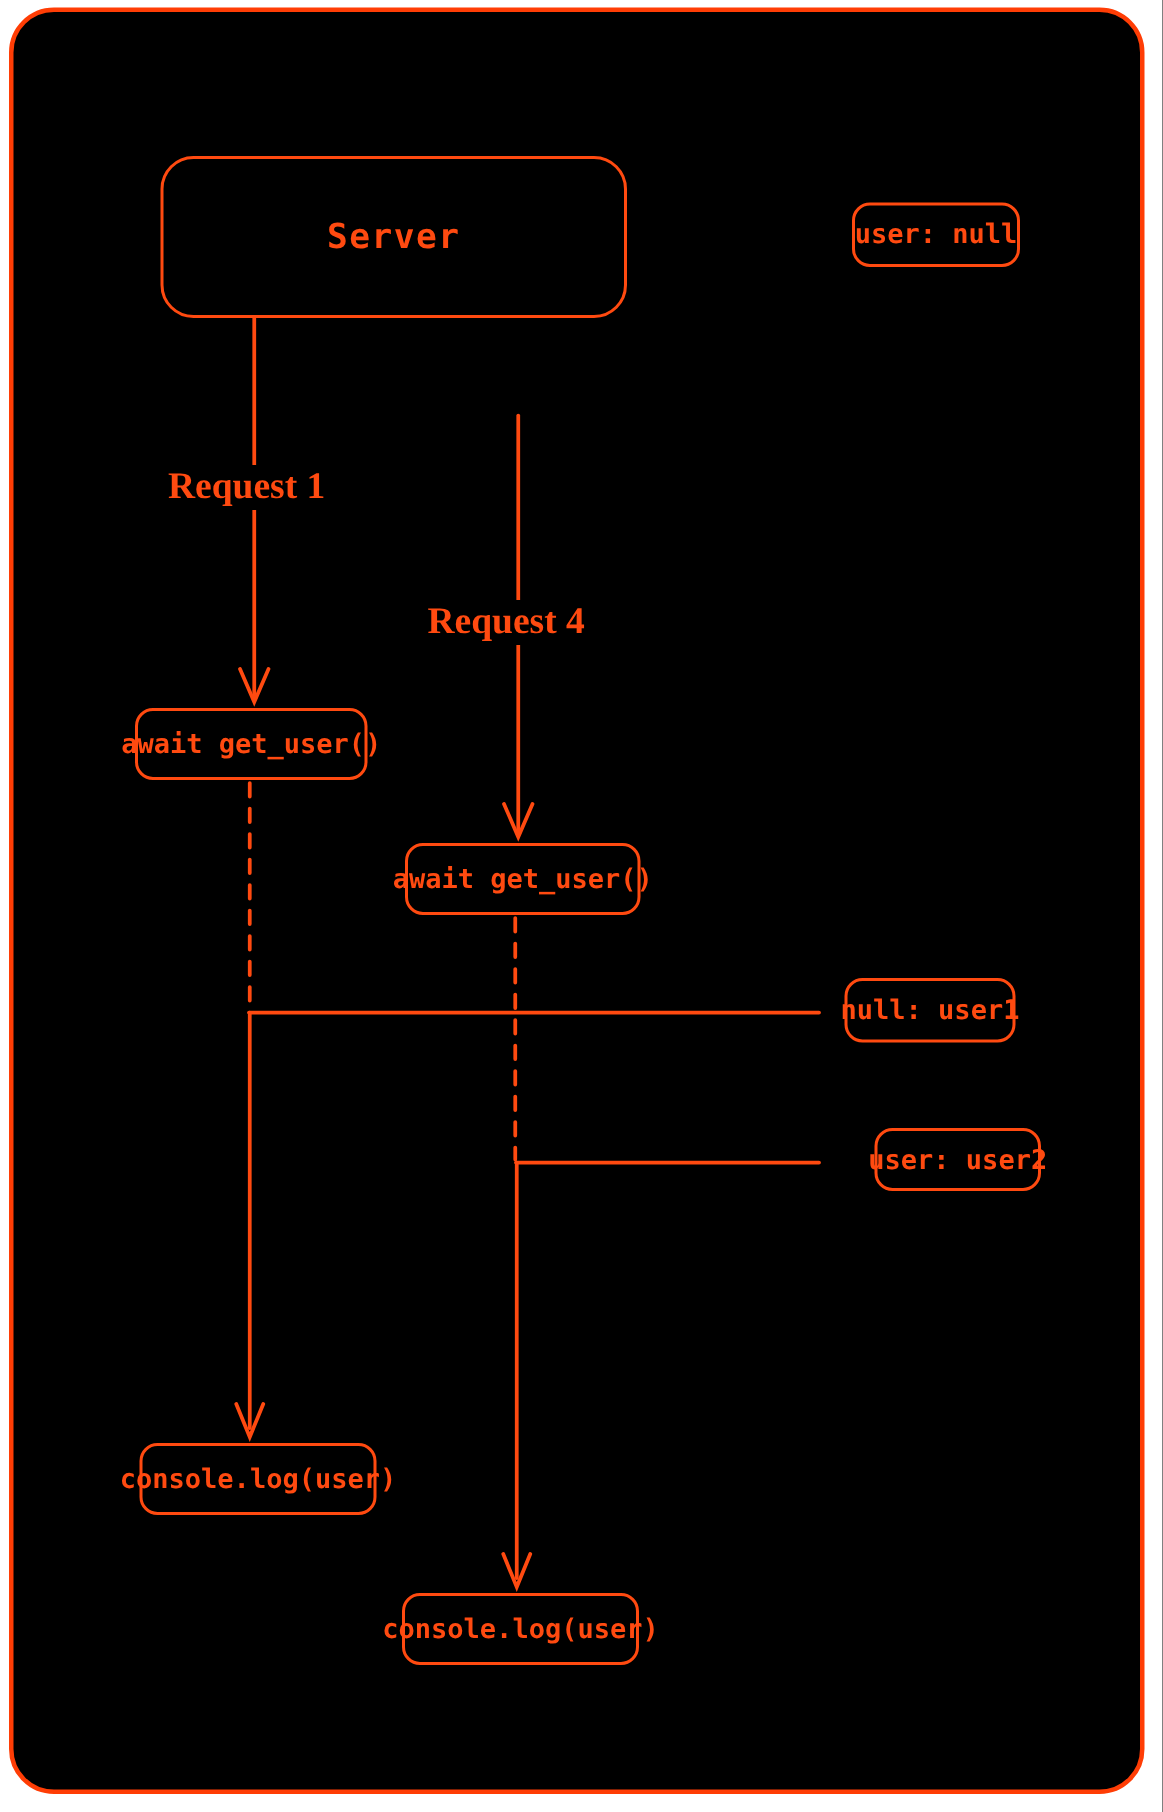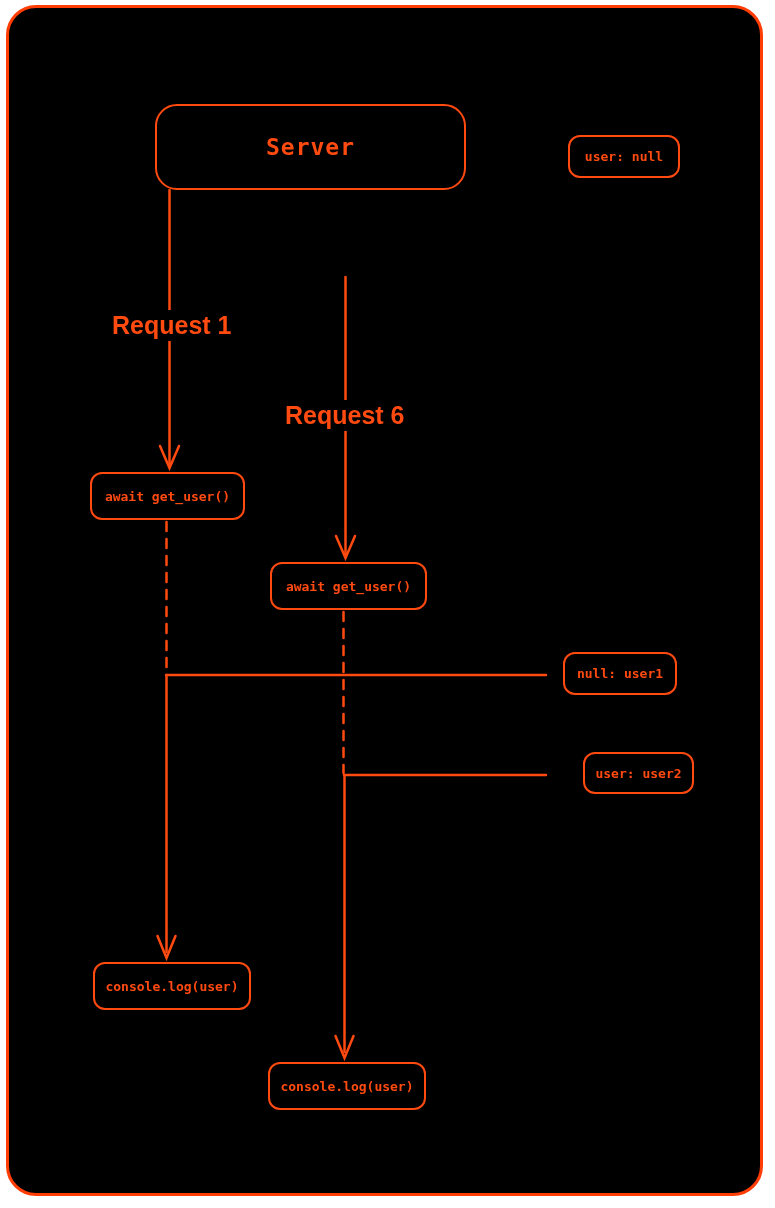--- a/index.html
+++ b/index.html
@@ -29,41 +29,41 @@
     width:775px;height:1208px;
   }
   .node{
     position:absolute;
     display:flex;align-items:center;justify-content:center;
     background:var(--canvas);
     border:2px solid var(--accent);
     border-radius:12px;
     color:var(--accent);
     font-weight:700;
-    font-size:13px;
+    font-size:18px;
     white-space:nowrap;
   }
   .node.server{
     border-radius:22px;
     border-width:2.5px;
     font-size:23px;
     letter-spacing:1px;
   }
   .edge-label{
     position:absolute;
     color:var(--accent);
     background:var(--canvas);
-    font-family:Liberation Sans, sans-serif;
+    font-family:Liberation Serif, serif;
     font-weight:700;
     font-size:25px;
     padding:1px 4px;
     white-space:nowrap;
   }
   
-  .n-server   {left:107px;top:104px;width:311px;height:86px;margin-left:48px;}
+  .n-server   {left:107px;top:104px;width:311px;height:108px;}
   .n-usernull {left:568px;top:135px;width:112px;height:43px;}
   .n-await1   {left:90px; top:472px;width:155px;height:48px;}
   .n-await2   {left:270px;top:562px;width:157px;height:48px;}
   .n-user1    {left:563px;top:652px;width:114px;height:43px;}
   .n-user2    {left:567px;top:752px;width:111px;height:42px;margin-left:16px;}
   .n-console1 {left:93px; top:962px;width:158px;height:48px;}
   .n-console2 {left:268px;top:1062px;width:158px;height:48px;}
   .l-request1 {left:108px;top:310px;}
   .l-request2 {left:281px;top:400px;}
   .wire{stroke:var(--accent);stroke-width:2.5;fill:none;stroke-linecap:round;}
@@ -88,21 +88,21 @@
   <line class="wire dashed" x1="343.5" y1="612" x2="343.5" y2="773"></line>
   <line class="wire" x1="344" y1="775" x2="546" y2="775"></line>
   <line class="wire" x1="344.5" y1="775" x2="344.5" y2="1052"></line>
   <polyline class="wire" points="335.5,1036 344.5,1058 353.5,1036"></polyline>
 </svg>
 
 <div class="node server n-server">Server</div>
 <div class="node n-usernull">user: null</div>
 
 <div class="edge-label l-request1">Request 1</div>
-<div class="edge-label l-request2">Request 6</div>
+<div class="edge-label l-request2">Request 4</div>
 
 <div class="node n-await1">await get_user()</div>
 <div class="node n-await2">await get_user()</div>
 
 <div class="node n-user1">null: user1</div>
 <div class="node n-user2">user: user2</div>
 
 <div class="node n-console1">console.log(user)</div>
 <div class="node n-console2">console.log(user)</div>
 

